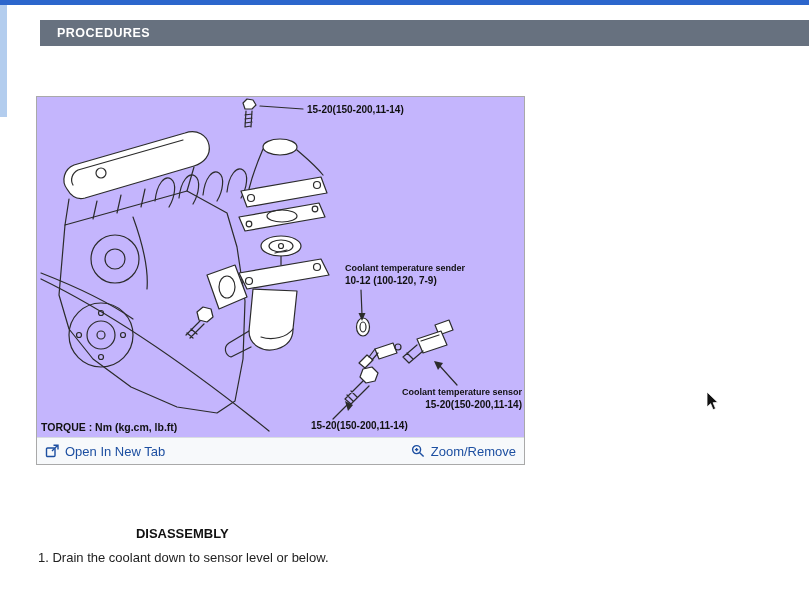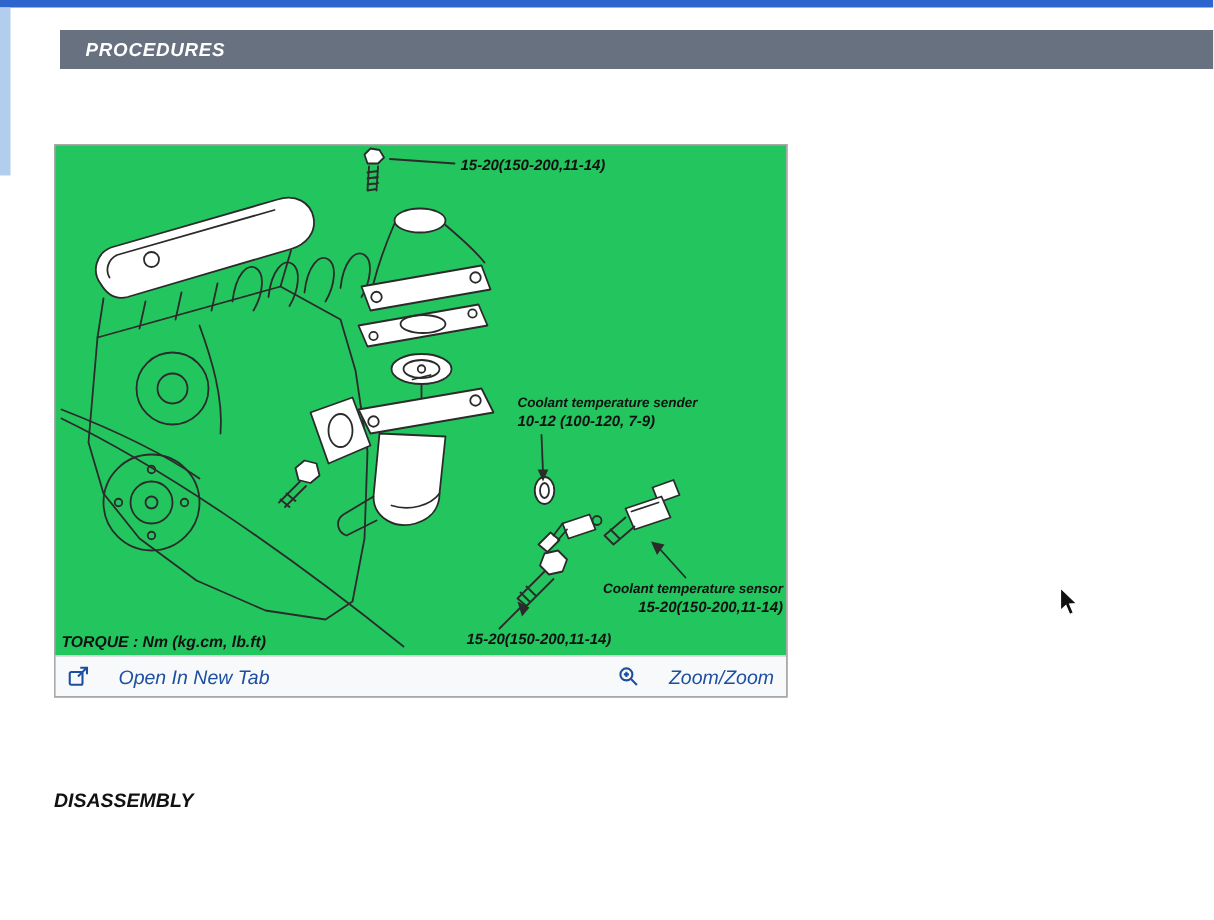--- a/index.html
+++ b/index.html
@@ -1,34 +1,34 @@
 <!DOCTYPE html>
 <html><head>
 <meta charset="utf-8">
 <style>
   * { margin:0; padding:0; box-sizing:border-box; }
   html,body { width:809px; height:613px; background:#ffffff;
     font-family:"Liberation Sans", sans-serif; }
-  .page { position:relative; width:809px; height:613px; overflow:hidden; background:#fff;font-style:italic; }
+  .page { position:relative; width:809px; height:613px; overflow:hidden; background:#fff; }
 
   .top-line { position:absolute; left:0; top:0; width:809px; height:5px; background:#2c66cc; }
   .left-strip { position:absolute; left:0; top:5px; width:7px; height:112px; background:#b3cdee; }
 
   .header-bar { position:absolute; left:40px; right:0; top:20px; height:26px;
     background:#67717f; color:#fff; font-size:12.5px; font-weight:bold;
     letter-spacing:0.5px; line-height:26px; padding-left:17px; }
 
   .figure-box { position:absolute; left:36px; top:96px; width:489px; height:369px;
-    border:1px solid #a9a9a9; background:#22c55e; }
+    border:1px solid #a9a9a9; background:#c4b5fd; }
   .figure-diagram { position:absolute; left:0; top:0; width:487px; height:340px; }
 
   .fig-actions { position:absolute; left:0; bottom:0; width:487px; height:27px;
     background:#f7f9fb; border-top:1px solid #d9dde2;
     display:flex; align-items:center; justify-content:space-between; padding:0 8px; }
-  .fig-link { display:flex; align-items:center; gap:20px; color:#1d4fa1;
+  .fig-link { display:flex; align-items:center; gap:6px; color:#1d4fa1;
     font-size:13px; text-decoration:none; cursor:pointer; }
   .fig-link svg { display:block; }
 
   .disassembly { position:absolute; left:36px; top:526px; }
   .section-title { font-size:13px; font-weight:bold; color:#111; margin-bottom:7px;text-align:center; }
   .step { font-size:13px; color:#222; line-height:20px; white-space:nowrap; padding-left:2px; }
 
   .cursor { position:absolute; left:706px; top:392px; width:14px; height:20px; }
 
   svg text { fill:#111; }
@@ -151,26 +151,27 @@
         <span>Open In New Tab</span>
       </a>
       <a class="fig-link">
         <svg width="14" height="14" viewBox="0 0 14 14">
           <g stroke="#1d4fa1" stroke-width="1.4" fill="none">
             <circle cx="5.6" cy="5.6" r="4"></circle>
             <path d="M8.7,8.7 L12.6,12.6"></path>
             <path d="M5.6,3.9 L5.6,7.3 M3.9,5.6 L7.3,5.6"></path>
           </g>
         </svg>
-        <span>Zoom/Zoom</span>
+        <span>Zoom/Remove</span>
       </a>
     </div>
   </div>
 
   <div class="disassembly">
     <div class="section-title">DISASSEMBLY</div>
+    <div class="step">1. Drain the coolant down to sensor level or below.</div>
   </div>
 
   <svg class="cursor" viewBox="0 0 14 20">
     <polygon points="1,0 1,15 4.6,11.7 7.1,17.7 9.6,16.6 7.1,10.7 11.8,10.4" fill="#111" stroke="#fff" stroke-width="0.8"></polygon>
   </svg>
 
 </div>
 
 </body></html>

